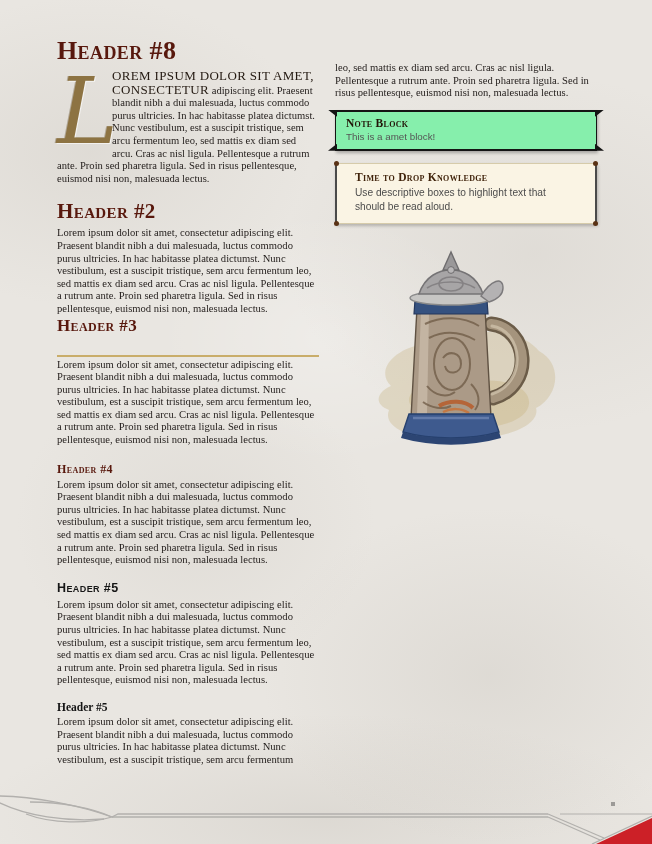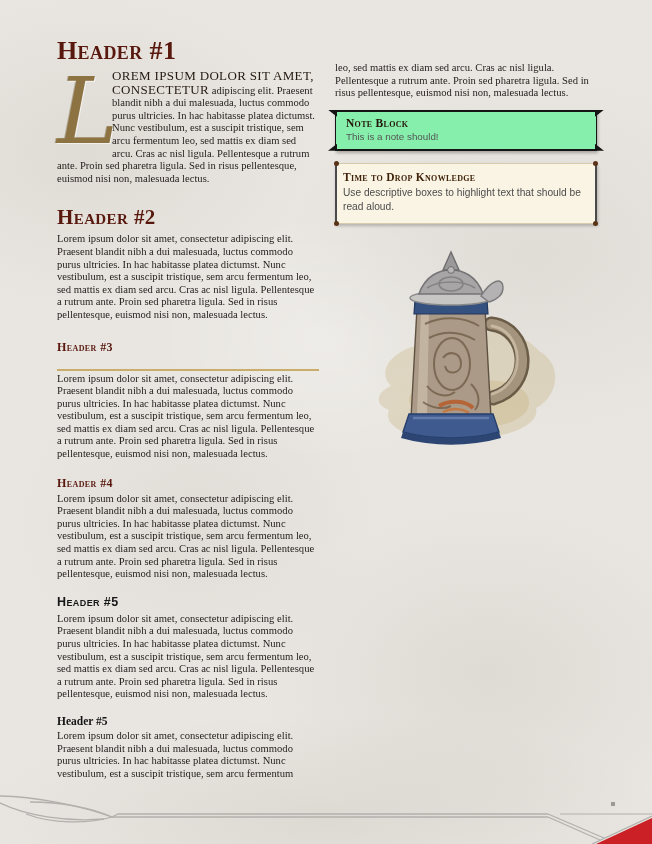--- a/index.html
+++ b/index.html
@@ -14,22 +14,22 @@
       radial-gradient(ellipse 380px 280px at 75% 80%, rgba(168,162,152,.17), transparent 60%),
       radial-gradient(ellipse 240px 180px at 50% 40%, rgba(255,255,255,.25), transparent 70%),
       radial-gradient(ellipse 500px 150px at 50% 97%, rgba(172,166,156,.20), transparent 70%);
   }
   .columns{position:absolute;left:57px;top:36px;width:540px;display:flex;gap:16px;}
   .col{width:262px;}
   .col-right{padding-top:24px;}
 
   h1,h2,h3,h4{font-family:"Liberation Serif",serif;font-variant:small-caps;color:#58180D;margin:0;font-weight:700;letter-spacing:.4px;}
   h1{font-size:26px;line-height:30px;margin-bottom:4px;}
-  h2{font-size:21px;line-height:25px;margin-top:20px;margin-bottom:3px;}
-  h3{font-size:12px;line-height:19px;margin-top:16px;margin-bottom:2px;border-bottom:2px solid #c9ad6a;padding-bottom:12px;}
+  h2{font-size:21px;line-height:25px;margin-top:14px;margin-bottom:3px;}
+  h3{font-size:17px;line-height:19px;margin-bottom:2px;border-bottom:2px solid #c9ad6a;padding-bottom:20px;}
   h4{font-size:12px;line-height:16px;margin-top:14px;margin-bottom:2px;}
   h5{font-family:"Liberation Sans",sans-serif;font-variant:small-caps;color:#161616;font-size:12.5px;line-height:15px;margin:14px 0 3px;font-weight:700;letter-spacing:.4px;}
   h6{font-family:"Liberation Serif",serif;color:#141414;font-size:11.5px;line-height:14px;margin:13px 0 1px;font-weight:700;}
 
   p.body{font-size:10.6px;line-height:12.6px;color:#211c1a;margin:2px 0 0;}
   .dropcap{
     float:left;font-family:"DejaVu Serif",serif;font-style:italic;
     font-size:92px;line-height:80px;height:84px;width:50px;text-align:center;
     color:#8d7342;margin:2px 5px 0 0;
     text-shadow:1px 1px 0 rgba(255,255,255,.6), -1px 0 0 rgba(90,66,30,.35);
@@ -49,41 +49,41 @@
   .note .bl{left:-8px;bottom:-2px;clip-path:polygon(100% 0,100% 100%,0 100%);}
   .note .br{right:-8px;bottom:-2px;clip-path:polygon(0 0,100% 100%,0 100%);}
   .note-title{font-variant:small-caps;font-weight:700;font-size:11.5px;color:#221407;letter-spacing:.3px;}
   .note-body{font-family:"Liberation Sans",sans-serif;font-size:9.8px;color:#555;margin-top:2px;}
 
   
   .desc{
     position:relative;margin-top:12px;background:#faf4e4;
     border-top:1px solid #d6cbaa;border-bottom:1px solid #d6cbaa;
     border-left:2px solid #4a4a4a;border-right:2px solid #4a4a4a;
-    padding:7px 6px 9px;box-shadow:1px 2px 3px rgba(0,0,0,.22);
+    padding:7px 18px 9px;box-shadow:1px 2px 3px rgba(0,0,0,.22);
   }
   .desc .dot{position:absolute;width:5px;height:5px;border-radius:50%;background:#5a3215;}
   .desc .d-tl{left:-3px;top:-3px;} .desc .d-tr{right:-3px;top:-3px;}
   .desc .d-bl{left:-3px;bottom:-3px;} .desc .d-br{right:-3px;bottom:-3px;}
   .desc-title{font-variant:small-caps;font-weight:700;font-size:11.5px;color:#40230b;letter-spacing:.3px;}
   .desc p{font-family:Liberation Sans, sans-serif;font-size:10.2px;line-height:14px;color:#4c4c4c;margin:3px 0 0;}
   .desc p.indent{margin-top:2px;text-indent:10px;}
   .desc .b{font-weight:700;color:#3d3d3d;}
 
   .stein-wrap{margin:22px auto 0;width:230px;height:205px;}
 
   .footer-art{position:absolute;left:0;bottom:0;width:652px;height:50px;}
 </style>
 </head>
 <body>
 
 <div class="columns">
 
   <div class="col">
-    <h1>Header #1</h1>
+    <h1>Header #8</h1>
     <p class="body"><span class="dropcap">L</span><span class="lead">orem ipsum dolor sit amet, consectetur</span><span> adipiscing elit. Praesent blandit nibh a dui malesuada, luctus commodo purus ultricies. In hac habitasse platea dictumst. Nunc vestibulum, est a suscipit tristique, sem arcu fermentum leo, sed mattis ex diam sed arcu. Cras ac nisl ligula. Pellentesque a rutrum ante. Proin sed pharetra ligula. Sed in risus pellentesque, euismod nisi non, malesuada lectus.</span></p>
 
     <h2>Header #2</h2>
     <p class="body">Lorem ipsum dolor sit amet, consectetur adipiscing elit. Praesent blandit nibh a dui malesuada, luctus commodo purus ultricies. In hac habitasse platea dictumst. Nunc vestibulum, est a suscipit tristique, sem arcu fermentum leo, sed mattis ex diam sed arcu. Cras ac nisl ligula. Pellentesque a rutrum ante. Proin sed pharetra ligula. Sed in risus pellentesque, euismod nisi non, malesuada lectus.</p>
 
     <h3>Header #3</h3>
     <p class="body">Lorem ipsum dolor sit amet, consectetur adipiscing elit. Praesent blandit nibh a dui malesuada, luctus commodo purus ultricies. In hac habitasse platea dictumst. Nunc vestibulum, est a suscipit tristique, sem arcu fermentum leo, sed mattis ex diam sed arcu. Cras ac nisl ligula. Pellentesque a rutrum ante. Proin sed pharetra ligula. Sed in risus pellentesque, euismod nisi non, malesuada lectus.</p>
 
     <h4>Header #4</h4>
     <p class="body">Lorem ipsum dolor sit amet, consectetur adipiscing elit. Praesent blandit nibh a dui malesuada, luctus commodo purus ultricies. In hac habitasse platea dictumst. Nunc vestibulum, est a suscipit tristique, sem arcu fermentum leo, sed mattis ex diam sed arcu. Cras ac nisl ligula. Pellentesque a rutrum ante. Proin sed pharetra ligula. Sed in risus pellentesque, euismod nisi non, malesuada lectus.</p>
@@ -97,21 +97,21 @@
 
   <div class="col col-right">
     <p class="body">leo, sed mattis ex diam sed arcu. Cras ac nisl ligula. Pellentesque a rutrum ante. Proin sed pharetra ligula. Sed in risus pellentesque, euismod nisi non, malesuada lectus.</p>
 
     <div class="note">
       <i class="c tl"></i>
       <i class="c tr"></i>
       <i class="c bl"></i>
       <i class="c br"></i>
       <div class="note-title">Note Block</div>
-      <div class="note-body">This is a note should!</div>
+      <div class="note-body">This is a amet block!</div>
     </div>
 
     <div class="desc">
       <i class="dot d-tl"></i>
       <i class="dot d-tr"></i>
       <i class="dot d-bl"></i>
       <i class="dot d-br"></i>
       <div class="desc-title">Time to Drop Knowledge</div>
       <p>Use descriptive boxes to highlight text that should be read aloud.</p>
     </div>

